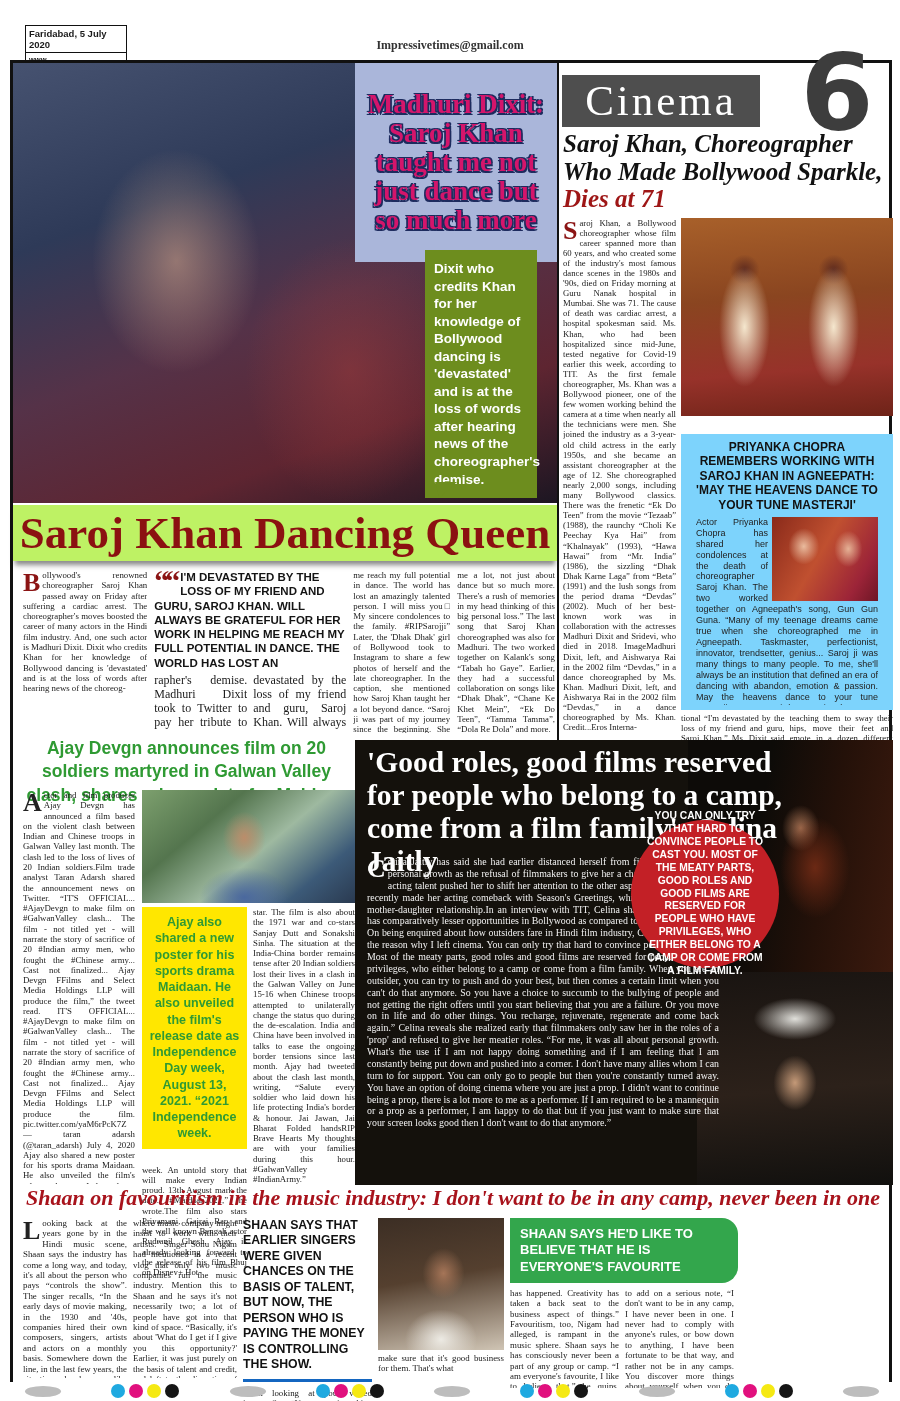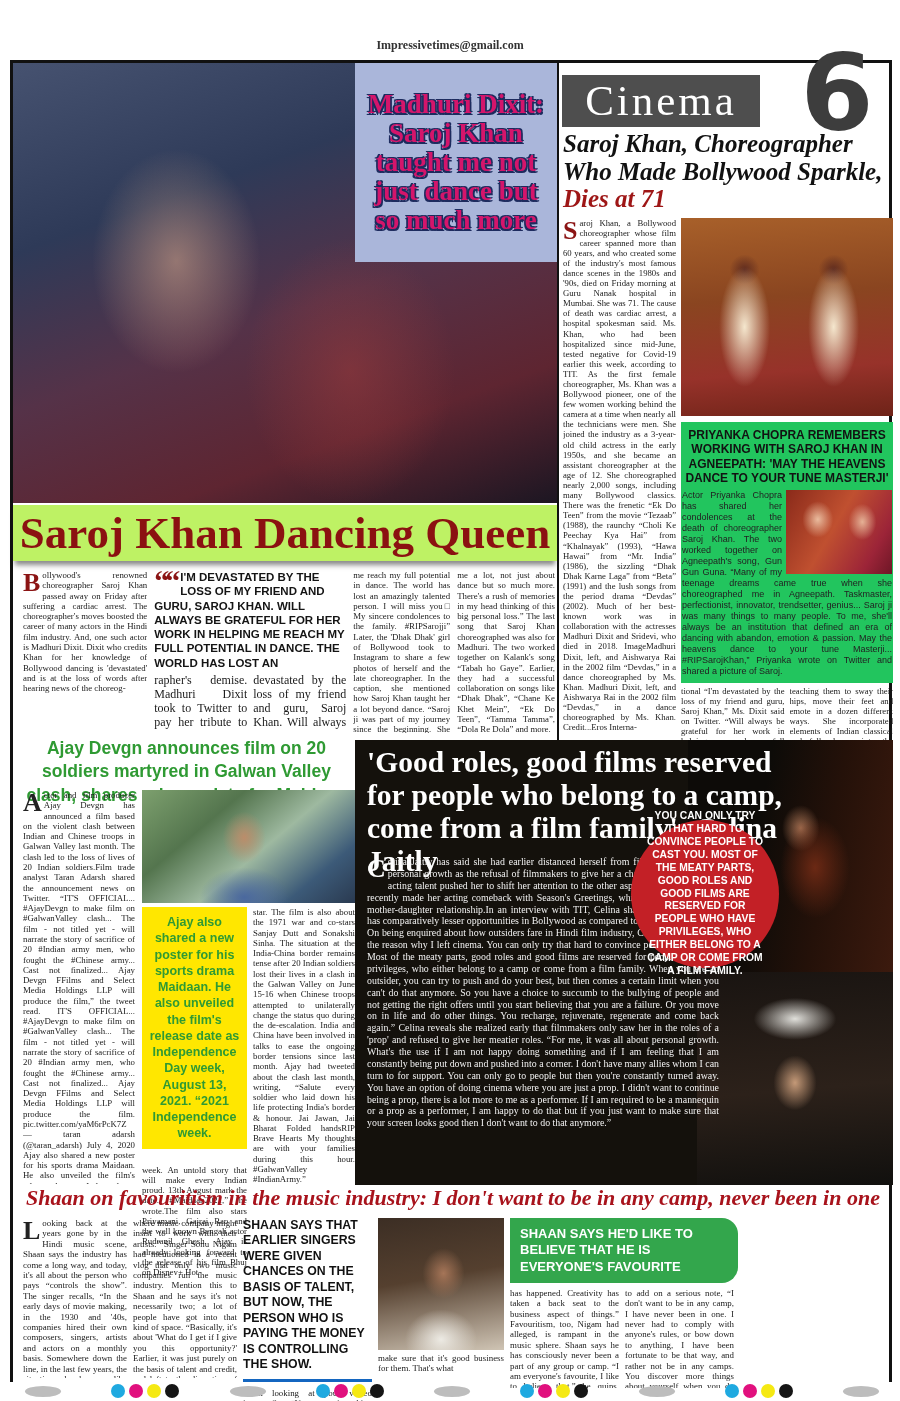--- a/index.html
+++ b/index.html
@@ -60,21 +60,21 @@
   .obit-c1 { width:113px; font-size:8.7px; line-height:1.16; }
   .obit-right { width:212px; border-left:0; }
   .photo-devdas { width:212px; height:198px;
     background:
       radial-gradient(ellipse 34px 80px at 30% 55%, rgba(250,240,215,.95), transparent 75%),
       radial-gradient(ellipse 34px 80px at 72% 55%, rgba(250,240,215,.95), transparent 75%),
       radial-gradient(ellipse 20px 20px at 30% 26%, rgba(90,40,30,.9), transparent 75%),
       radial-gradient(ellipse 20px 20px at 72% 26%, rgba(90,40,30,.9), transparent 75%),
       linear-gradient(175deg,#a8602a 0%,#8a4520 40%,#97322a 75%,#6e2318 100%);
   }
-  .pink-box { background:#22c55e; padding:4px 1px 5px; margin-top:6px; }
+  .pink-box { background:#7dd3fc; padding:4px 15px 5px; margin-top:18px; }
   .pink-title { font:bold 12px/1.22 "Liberation Sans", sans-serif; text-align:center; color:#121212; padding:2px 0 4px; }
   .pink-body { font:9px/1.22 "Liberation Sans", sans-serif; color:#222; text-align:justify; height:188px; overflow:hidden; }
   .photo-priyanka { float:right; width:106px; height:84px; margin:0 0 3px 4px;
     background:
       radial-gradient(ellipse 22px 26px at 30% 35%, rgba(240,200,170,.9), transparent 70%),
       radial-gradient(ellipse 20px 26px at 72% 38%, rgba(235,190,160,.9), transparent 70%),
       linear-gradient(120deg,#8a2a1a,#c05030 45%,#9c2438 80%,#6e1626);
   }
   .obit-cols { display:flex; gap:5px; margin-top:3px; }
   .obit-c2,.obit-c3 { width:104px; font-size:8.7px; line-height:1.16; height:148px; overflow:hidden; }
@@ -184,28 +184,33 @@
   .cmyk { display:flex; gap:4px; }
   .dot { width:14px; height:14px; border-radius:50%; }
   .dot.c { background:#1fa9e0; } .dot.m { background:#e1107e; }
   .dot.y { background:#f5e913; } .dot.k { background:#151515; }
 </style>
 </head>
 <body>
 
 <div class="page">
 
+  <div class="abs date-box">
+    <div class="r1">Faridabad, 5 July 2020</div>
+    <div class="r2">www. Impressivetimes@gmail.com</div>
+  </div>
   <div class="abs email-center">Impressivetimes@gmail.com</div>
   <div class="abs rule-top"></div>
   <div class="abs rule-left"></div>
   <div class="abs rule-right"></div>
   <div class="abs rule-mid"></div>
 
   <div class="abs photo-main">
     <div class="madhuri-hl">Madhuri Dixit: Saroj Khan taught me not just dance but so much more</div>
+    <div class="green-caption">Dixit who credits Khan for her knowledge of Bollywood dancing is 'devastated' and is at the loss of words after hearing news of the choreographer's demise.</div>
   </div>
 
   <div class="abs cinema-box">Cinema</div>
   <div class="abs pagenum">6</div>
 
   <div class="abs obit">
     <div class="obit-hl"><span>Saroj Khan, Choreographer Who Made Bollywood Sparkle, </span><span class="accent">Dies at 71</span></div>
     <div class="obit-body">
       <div class="obit-c1 jt"><span class="dropcap">S</span><span>aroj Khan, a Bollywood choreographer whose film career spanned more than 60 years, and who created some of the industry's most famous dance scenes in the 1980s and '90s, died on Friday morning at Guru Nanak hospital in Mumbai. She was 71. The cause of death was cardiac arrest, a hospital spokesman said. Ms. Khan, who had been hospitalized since mid-June, tested negative for Covid-19 earlier this week, according to TIT. As the first female choreographer, Ms. Khan was a Bollywood pioneer, one of the few women working behind the camera at a time when nearly all the technicians were men. She joined the industry as a 3-year-old child actress in the early 1950s, and she became an assistant choreographer at the age of 12. She choreographed nearly 2,000 songs, including many Bollywood classics. There was the frenetic “Ek Do Teen” from the movie “Tezaab” (1988), the raunchy “Choli Ke Peechay Kya Hai” from “Khalnayak” (1993), “Hawa Hawai” from “Mr. India” (1986), the sizzling “Dhak Dhak Karne Laga” from “Beta” (1991) and the lush songs from the period drama “Devdas” (2002). Much of her best-known work was in collaboration with the actresses Madhuri Dixit and Sridevi, who died in 2018. ImageMadhuri Dixit, left, and Aishwarya Rai in the 2002 film “Devdas,” in a dance choreographed by Ms. Khan. Madhuri Dixit, left, and Aishwarya Rai in the 2002 film “Devdas,” in a dance choreographed by Ms. Khan. Credit...Eros Interna-</span></div>
       <div class="obit-right">

